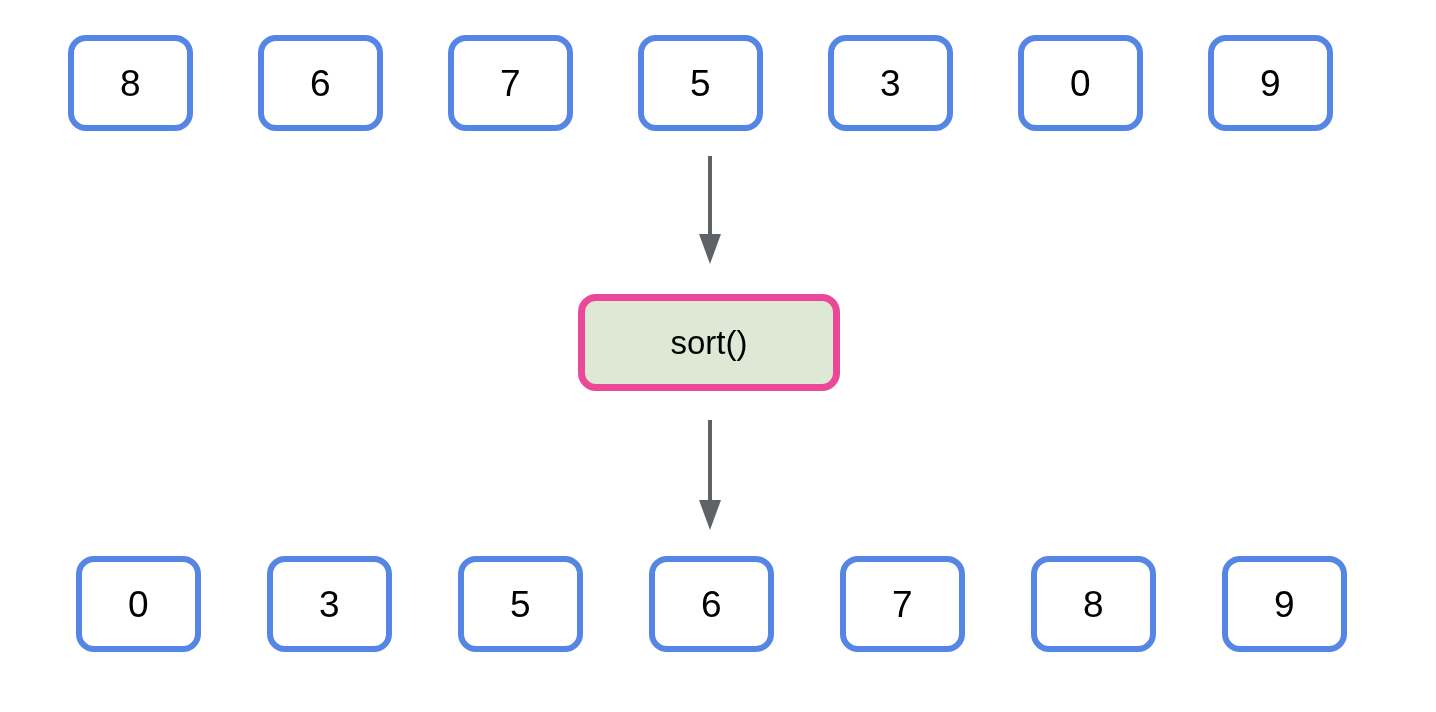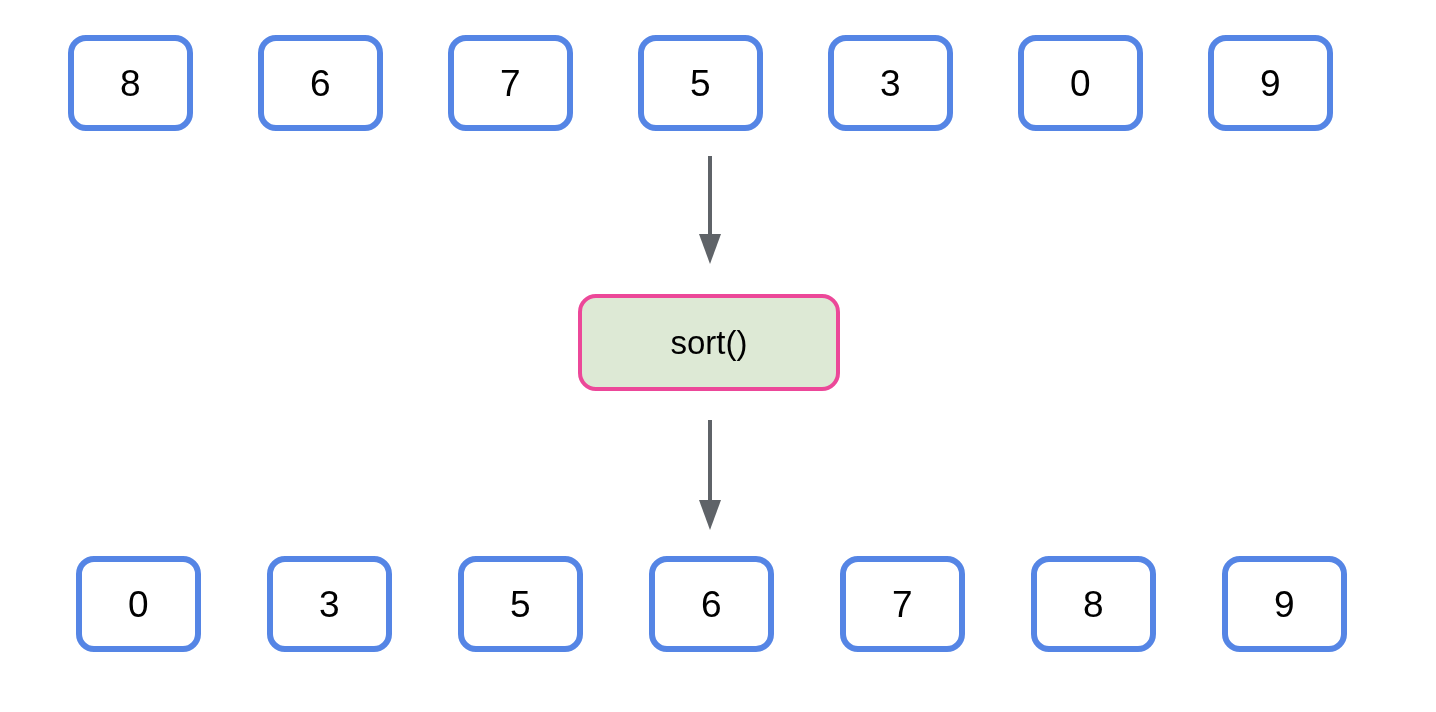--- a/index.html
+++ b/index.html
@@ -67,21 +67,21 @@
   }
 
   
   #sort-node {
     position: absolute;
     left: 578px;
     top: 294px;
     width: 262px;
     height: 97px;
     box-sizing: border-box;
-    border: 4px solid #ec4899;
+    border: 7px solid #ec4899;
     border-radius: 18px;
     background: #DDE9D5;
     display: flex;
     align-items: center;
     justify-content: center;
   }
 
   #sort-label {
     font-family: "Liberation Sans", sans-serif;
     font-size: 33px;

